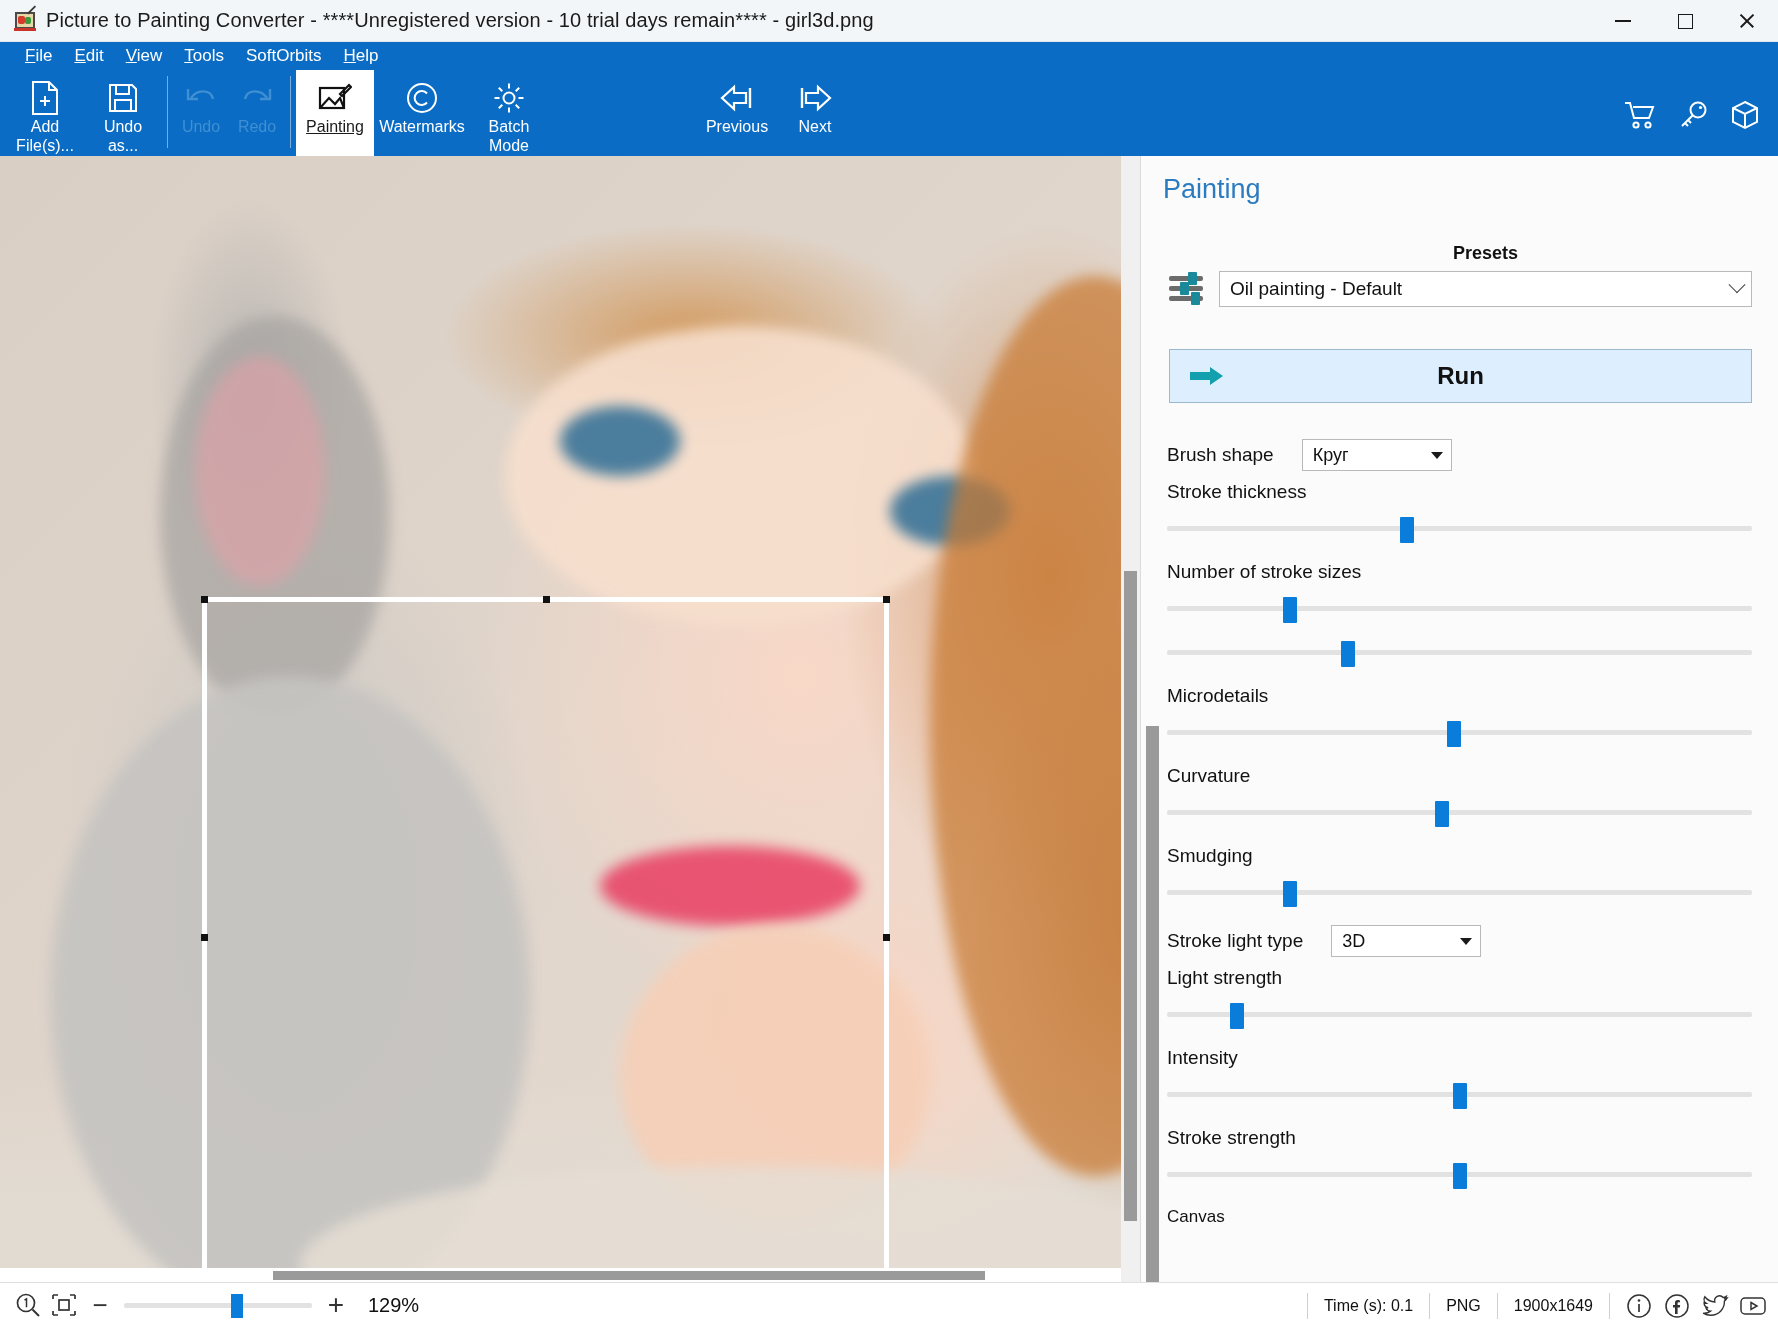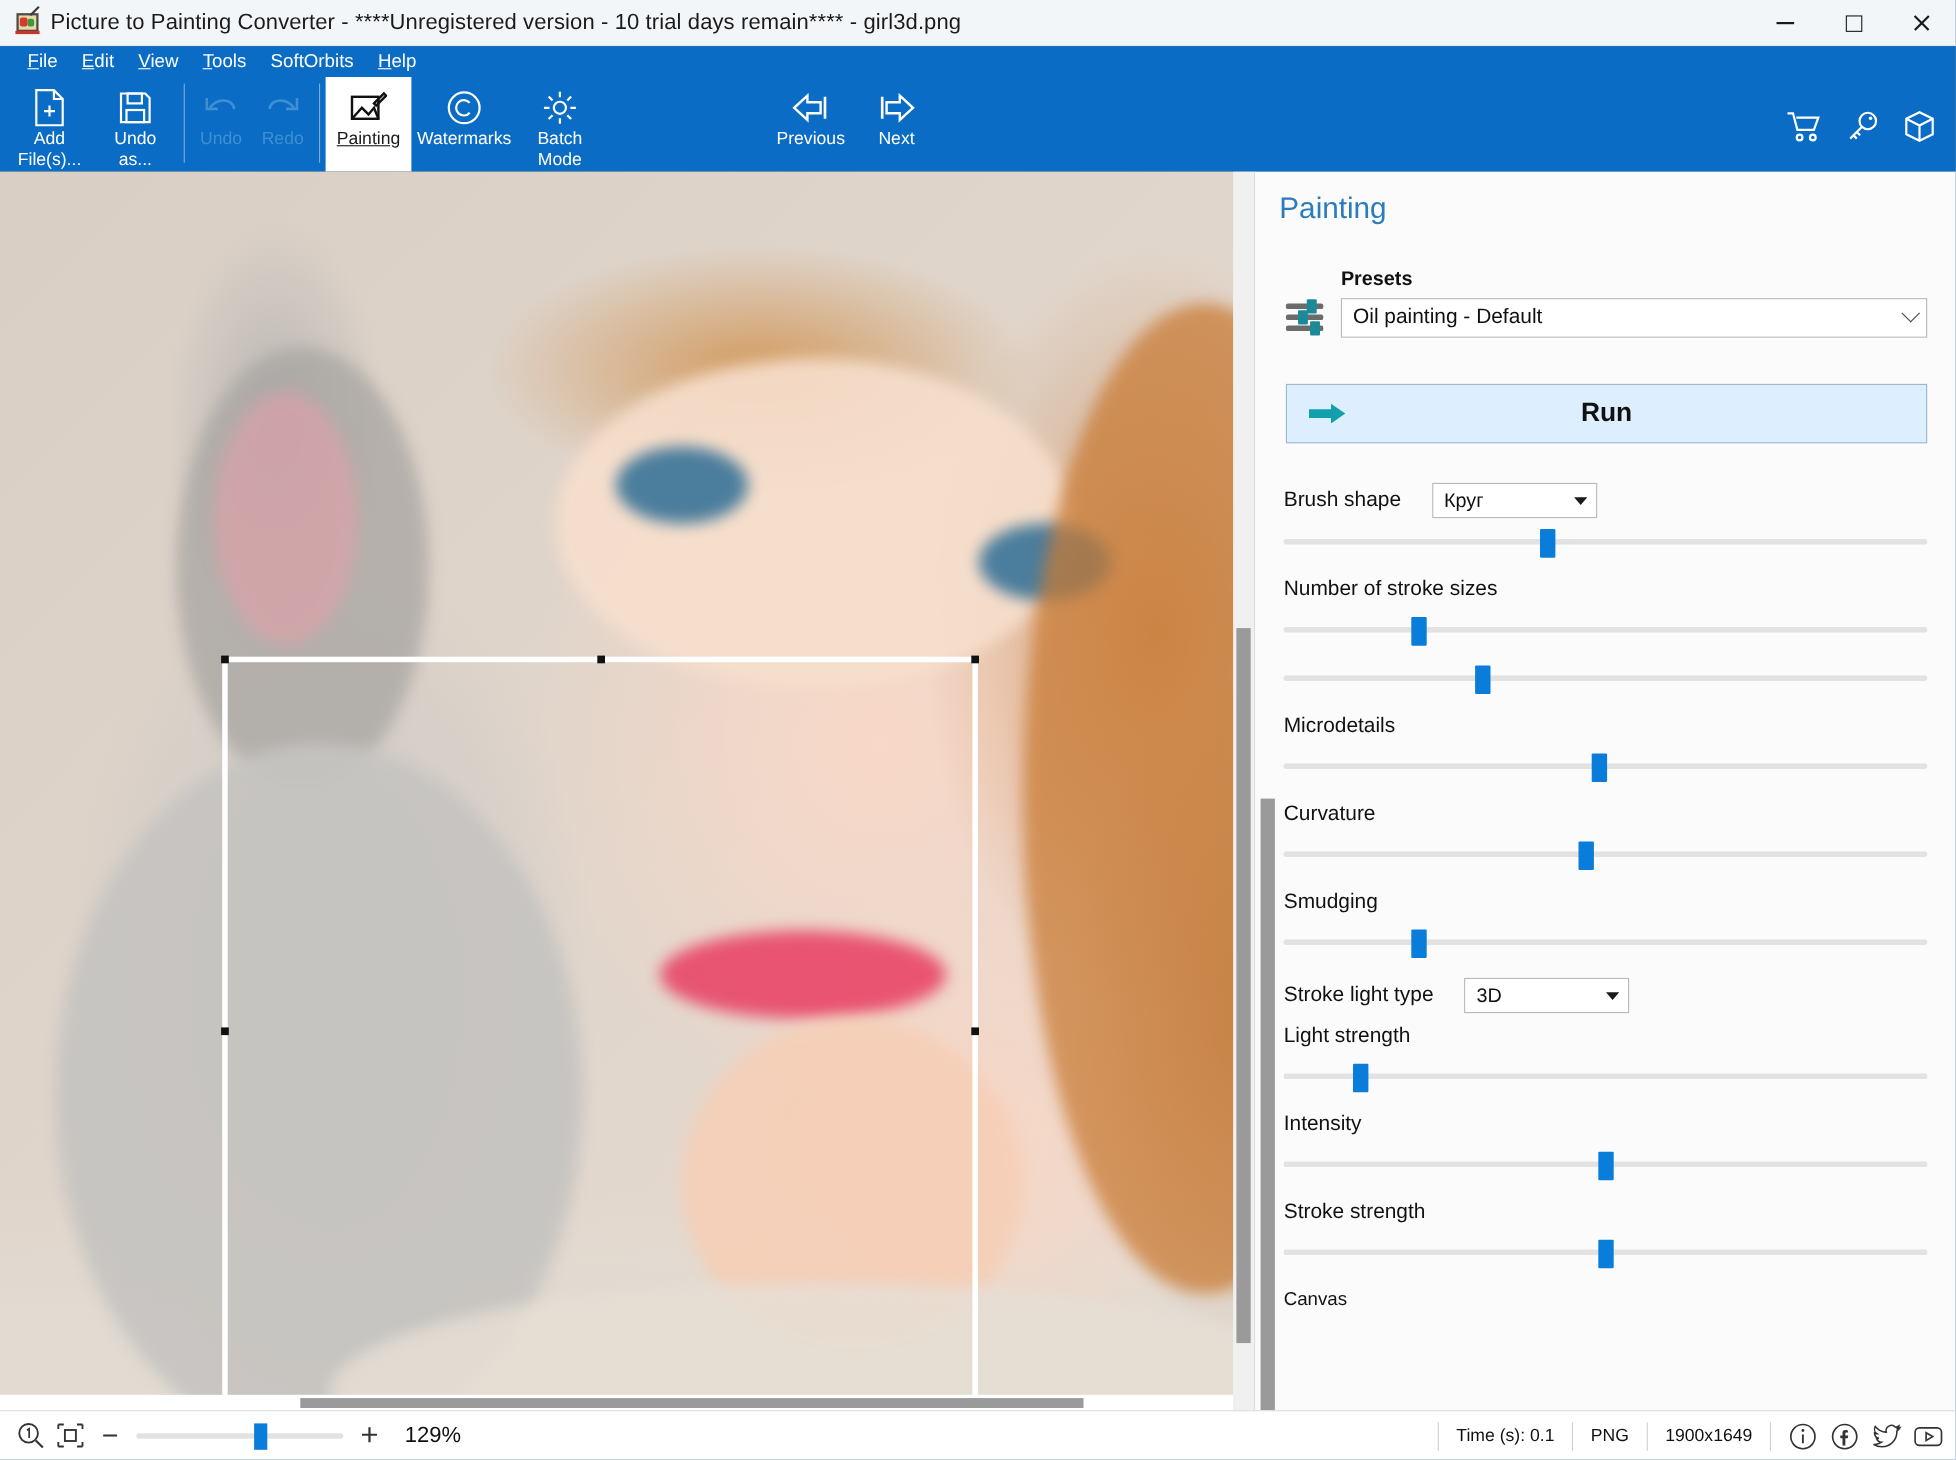--- a/index.html
+++ b/index.html
@@ -221,21 +221,21 @@
   .sliders-icon { width: 38px; height: 38px; flex: 0 0 38px; position: relative; }
   .sliders-icon .bar {
     position: absolute; left: 2px; width: 34px; height: 5px;
     background: #6b6b6b; border-radius: 2px;
   }
   .sliders-icon .knob {
     position: absolute; width: 9px; height: 13px;
     background: #1a8a9a; border-radius: 1px;
   }
   .presets-col { flex: 1 1 auto; }
-  .presets-label { font-size: 18px; font-weight: bold; color: #111; margin-bottom: 7px; }
+  .presets-label { font-size: 18px; font-weight: bold; color: #111; margin-bottom: 7px; text-align: center; }
   .combo {
     height: 36px; background: #fff; border: 1px solid #b9b9b9;
     display: flex; align-items: center; padding: 0 8px 0 10px;
     font-size: 19px; color: #111; position: relative;
   }
   .combo .val { flex: 1 1 auto; white-space: nowrap; overflow: hidden; }
   .chev {
     width: 12px; height: 12px; border-right: 1.8px solid #444;
     border-bottom: 1.8px solid #444; transform: rotate(45deg) translate(-3px,-3px);
     flex: 0 0 12px;
@@ -558,20 +558,21 @@
 
           <div class="ctrl-inline">
             <span class="lbl-i">Brush shape</span>
             <span class="combo">
               <span class="val">Круг</span>
               <span class="caret"></span>
             </span>
           </div>
 
           <div class="ctrl">
+            <div class="ctrl-label">Stroke thickness</div>
             <div class="slider">
               <div class="track"></div>
               <div class="thumb" style="left: calc(41% - 7px);"></div>
             </div>
           </div>
 
           <div class="ctrl">
             <div class="ctrl-label">Number of stroke sizes</div>
             <div class="slider">
               <div class="track"></div>

